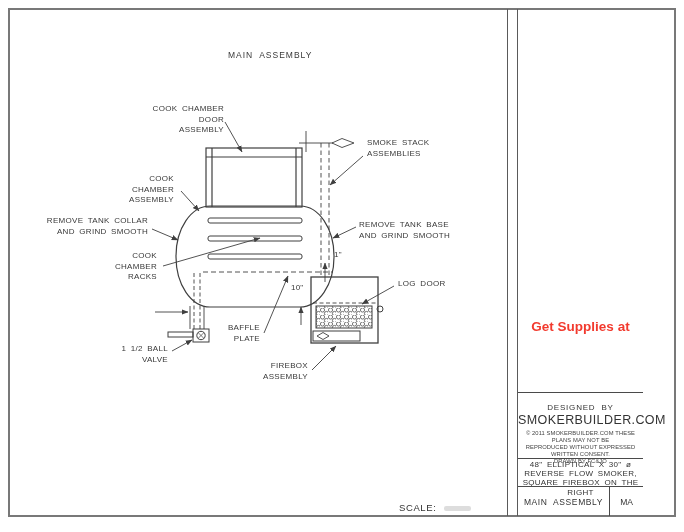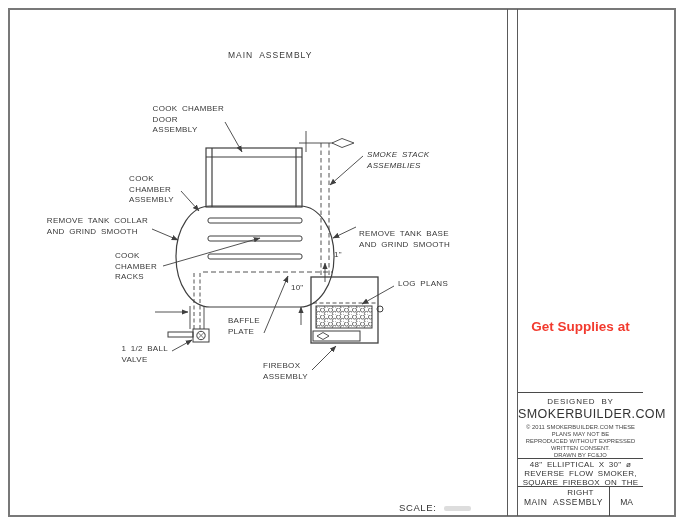--- a/index.html
+++ b/index.html
@@ -6,37 +6,37 @@
   body{width:684px;height:532px;position:relative;overflow:hidden;
        font-family:"Liberation Sans", sans-serif;}
   .sheet{position:absolute;left:0;top:0;width:684px;height:532px;background:#fff;}
   .outer-border{position:absolute;left:8px;top:8px;width:664px;height:505px;
        border:2px solid #787878;}
   .divider-v{position:absolute;left:507px;top:9px;width:0;height:507px;
        border-left:1.4px solid #5a5a5a;}
   svg.draw{position:absolute;left:0;top:0;}
   .lbl{position:absolute;font-size:8px;line-height:10.5px;letter-spacing:.3px;
        word-spacing:2px;color:#383838;white-space:pre-line;}
-  .ra{}
+  .ra{text-align:right;}
   .view-title{font-size:8.5px;letter-spacing:1px;word-spacing:3px;}
   .dim{font-size:8px;letter-spacing:.2px;}
   .scale-lbl{position:absolute;left:399px;top:502px;font-size:9.5px;
        letter-spacing:.6px;color:#333;}
   .scale-smudge{position:absolute;left:444px;top:506px;width:27px;height:5px;
        background:#d7d7d7;border-radius:2px;opacity:.85;}
   
   .col{position:absolute;left:517px;top:9px;width:126px;height:507px;
        border-left:1.4px solid #5a5a5a;box-sizing:border-box;}
   .promo{position:absolute;left:0;top:310px;width:100%;text-align:center;
        font-weight:bold;color:#f23a2e;}
   .promo .p1{font-size:13.5px;line-height:16px;}
   .promo .p2{font-size:14.5px;line-height:16px;}
   .tb{position:absolute;left:0;width:100%;box-sizing:border-box;
       border-top:1.4px solid #4a4a4a;text-align:center;color:#333;}
-  .tb-designed{top:383px;height:66px;padding-top:4px;}
+  .tb-designed{top:383px;height:66px;padding-top:10px;}
   .designed-by{font-size:8px;letter-spacing:.8px;word-spacing:3px;}
   .company{font-size:12.5px;letter-spacing:.4px;margin-top:1px;}
   .phone{font-size:10.5px;letter-spacing:1.2px;margin-top:1px;}
   .copyright{font-size:5.8px;line-height:7px;letter-spacing:.1px;color:#444;
        margin-top:3px;white-space:pre-line;}
   .tb-title{top:449px;height:28px;font-size:8px;line-height:9.2px;
        letter-spacing:.3px;word-spacing:2px;padding-top:1px;white-space:pre-line;}
   .tb-row{top:477px;height:30px;display:flex;}
   .cell-name{flex:1;display:flex;align-items:center;justify-content:center;
        font-size:8.5px;letter-spacing:.6px;word-spacing:3px;color:#333;}
@@ -143,29 +143,29 @@
   <div class="lbl ra" style="right:510px;top:174px;">COOK
 CHAMBER
 ASSEMBLY</div>
   <div class="lbl ra" style="right:536px;top:216px;">REMOVE TANK COLLAR
 AND GRIND SMOOTH</div>
   <div class="lbl ra" style="right:527px;top:251px;">COOK
 CHAMBER
 RACKS</div>
   <div class="lbl ra" style="right:516px;top:344px;">1 1/2 BALL
 VALVE</div>
-  <div class="lbl ra" style="right:424px;top:316px;">BAFFLE
+  <div class="lbl ra" style="right:424px;top:323px;">BAFFLE
 PLATE</div>
   <div class="lbl ra" style="right:376px;top:361px;">FIREBOX
 ASSEMBLY</div>
-  <div class="lbl" style="left:367px;top:150px;font-style:italic;">SMOKE STACK
+  <div class="lbl" style="left:367px;top:138px;">SMOKE STACK
 ASSEMBLIES</div>
-  <div class="lbl" style="left:359px;top:229px;">REMOVE TANK BASE
+  <div class="lbl" style="left:359px;top:220px;">REMOVE TANK BASE
 AND GRIND SMOOTH</div>
-  <div class="lbl" style="left:398px;top:279px;">LOG PLANS</div>
+  <div class="lbl" style="left:398px;top:279px;">LOG DOOR</div>
   <div class="lbl dim" style="left:334px;top:250px;">1"</div>
   <div class="lbl dim" style="left:291px;top:283px;">10"</div>
 
   <div class="scale-lbl">SCALE:</div>
   <div class="scale-smudge"></div>
 
   <div class="col">
     <div class="promo">
       <div class="p1">Get Supplies at</div>
     </div>

